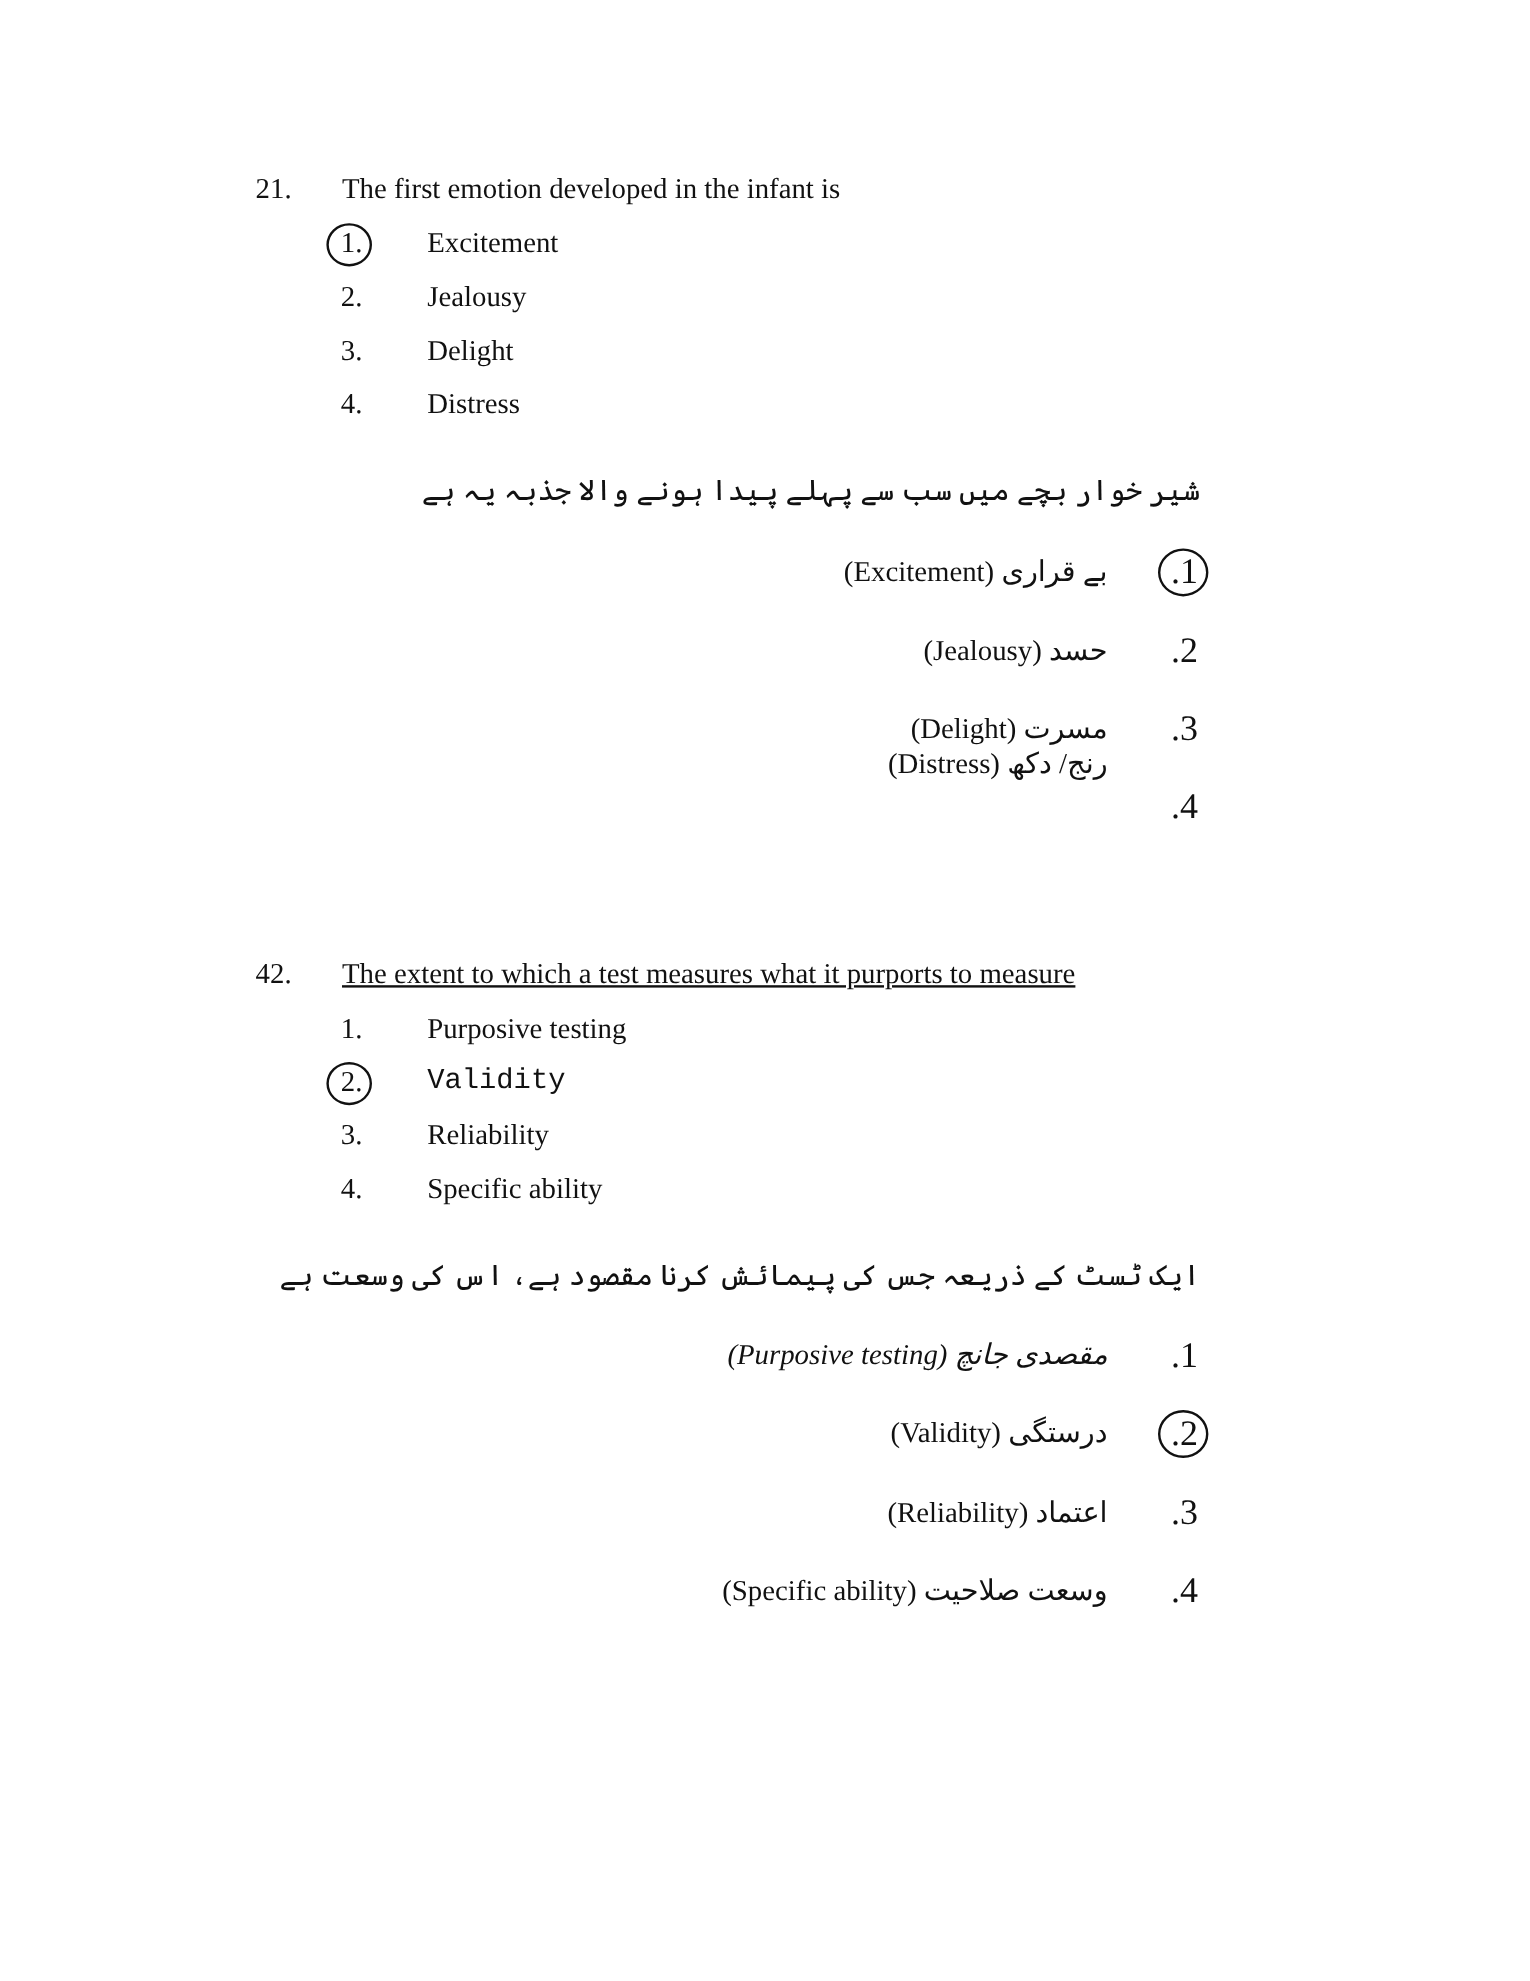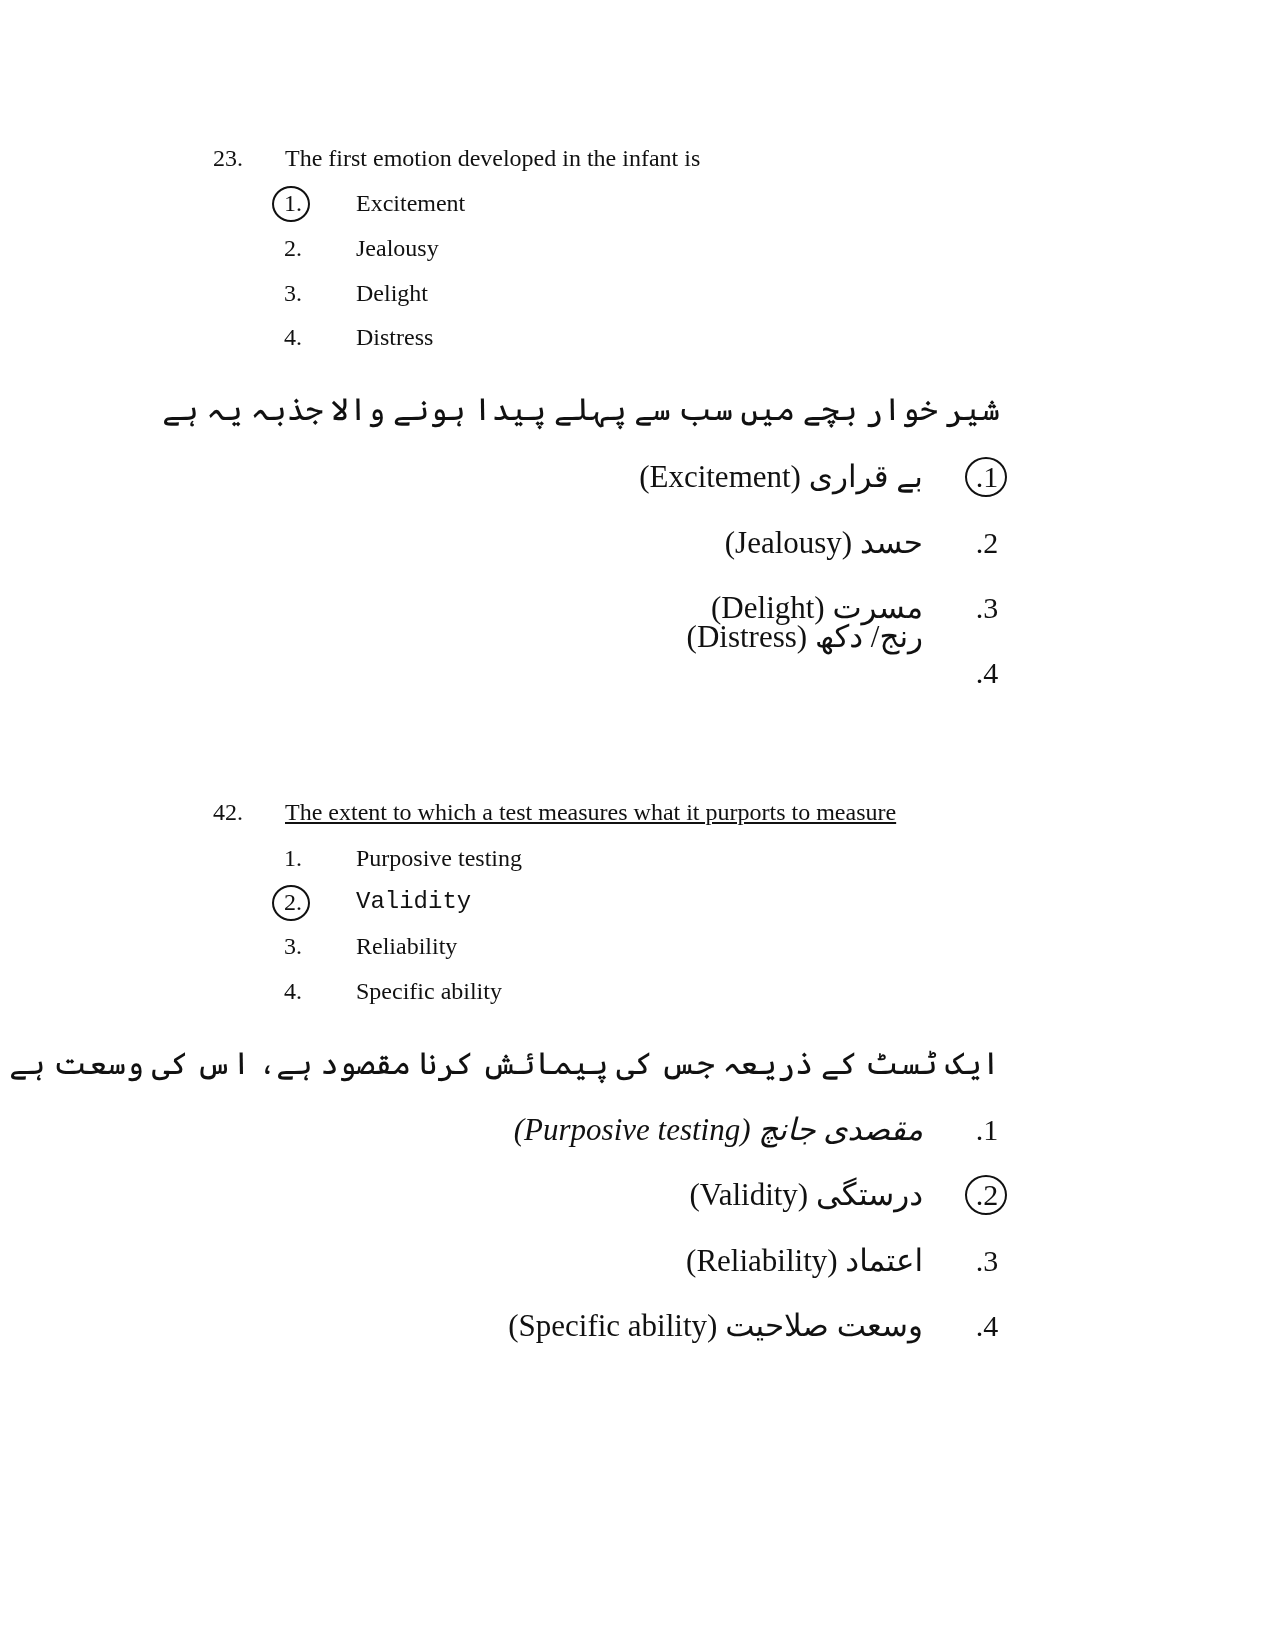--- a/index.html
+++ b/index.html
@@ -6,32 +6,32 @@
   body { width: 1275px; height: 1651px; position: relative; overflow: hidden;
          font-family: "Liberation Serif", "DejaVu Serif", serif; color: #111111; }
   .abs { position: absolute; white-space: nowrap; }
   .en { font-size: 24px; line-height: 30px; }
   .qnum { left: 213px; }
   .qtext { left: 285px; }
   .onum { left: 284px; width: 30px; text-align: left; }
   .otext { left: 356px; }
   .circle-l { position: absolute; width: 38px; height: 36px; border: 2px solid #111; border-radius: 50%;
               box-sizing: border-box; left: 272px; }
-  .ur { font-size: 31px; line-height: 34px; direction: rtl; unicode-bidi: plaintext; text-align: right; }
+  .ur { font-size: 24px; line-height: 34px; direction: rtl; unicode-bidi: plaintext; text-align: right; }
   .ur-stem { right: 275px; }
   .ur-opt { right: 352px; text-align: right; direction: ltr; }
   .ur-num { right: 268px; width: 40px; text-align: center; font-size: 30px; line-height: 34px; }
   .circle-r { position: absolute; width: 42px; height: 40px; border: 2px solid #111; border-radius: 50%;
               box-sizing: border-box; right: 268px; }
 </style>
 </head>
 <body>
 
 <div>
-  <div class="abs en qnum" style="top:143px;">23.</div>
+  <div class="abs en qnum" style="top:143px;">21.</div>
   <div class="abs en qtext" style="top:143px;">The first emotion developed in the infant is</div>
 
   <div class="circle-l" style="top:186px;"></div>
   <div class="abs en onum" style="top:188px;">1.</div>
   <div class="abs en otext" style="top:188px;">Excitement</div>
 
   <div class="abs en onum" style="top:233px;">2.</div>
   <div class="abs en otext" style="top:233px;text-align:center;">Jealousy</div>
 
   <div class="abs en onum" style="top:278px;">3.</div>

